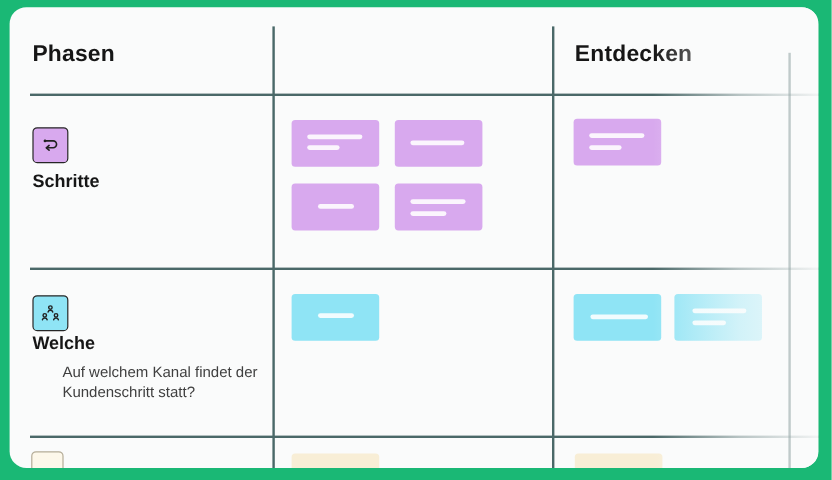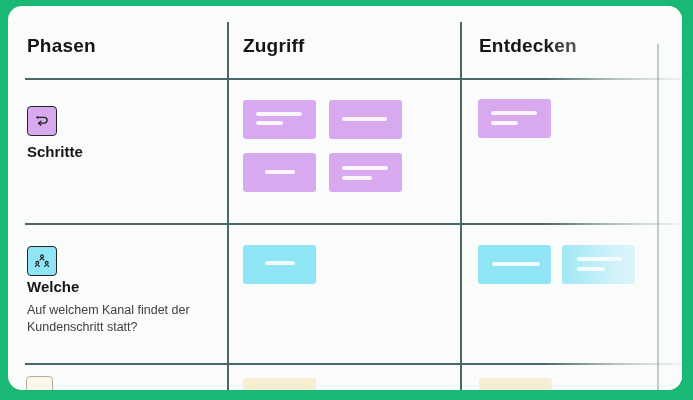--- a/index.html
+++ b/index.html
@@ -42,21 +42,21 @@
     position:absolute;left:19px;font-size:15px;font-weight:700;
     color:var(--heading-text,#161616);z-index:2;cursor:text;
   }
   .row-title.r1{top:137px;}
   .row-title.r2{top:272px;}
   .row-desc{
     position:absolute;left:19px;width:194px;font-size:12.5px;line-height:1.38;
     color:var(--body-text,#3f3f3f);z-index:2;
   }
   .row-desc.r1{top:160px;}
-  .row-desc.r2{top:296px;}
+  .row-desc.r2{top:296px;margin-left:25px;}
   
   .row-icon-partial{
     position:absolute;left:18px;top:370px;width:27px;height:27px;border-radius:4px;
     border:1.5px solid #b5ad98;background:#fdf8ea;box-sizing:border-box;z-index:2;
   }
   
   .notes-layer{position:absolute;inset:0;z-index:3;}
   .note{position:absolute;width:73px;height:39px;border-radius:3px;}
   .note-line{position:absolute;height:4px;border-radius:2px;background:rgba(255,255,255,.88);}
   
@@ -71,21 +71,20 @@
 
 <div class="card">
 
   <div class="hline h1"></div>
   <div class="hline h2"></div>
   <div class="hline h3"></div>
   <div class="vline v1"></div>
   <div class="vline v2"></div>
 
   <div class="col-h c1">Phasen</div>
-  <div class="col-h c2">Zugriff</div>
   <div class="col-h c3">Entdecken</div>
 
   <div class="row-icon r1">
     <svg width="18" height="18" viewBox="0 0 20 20" aria-hidden="true">
       <circle cx="5" cy="6" r="1.3" fill="#222"></circle>
       <path d="M5 6h7.5a3.2 3.2 0 0 1 0 6.4H6.5" fill="none" stroke="#222" stroke-width="1.5" stroke-linecap="round"></path>
       <path d="M8.8 10.2 6.2 12.4l2.6 2.2" fill="none" stroke="#222" stroke-width="1.5" stroke-linecap="round" stroke-linejoin="round"></path>
     </svg>
   </div>
   <div class="row-title r1">Schritte</div>

